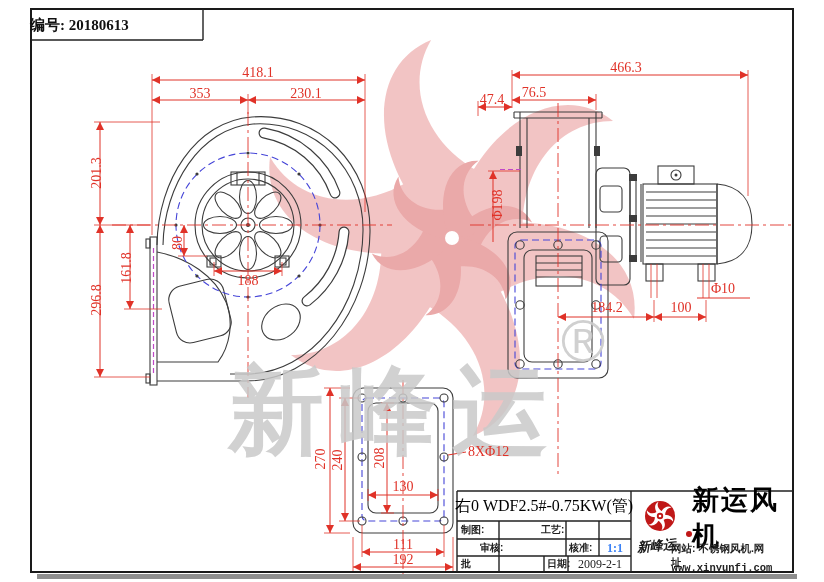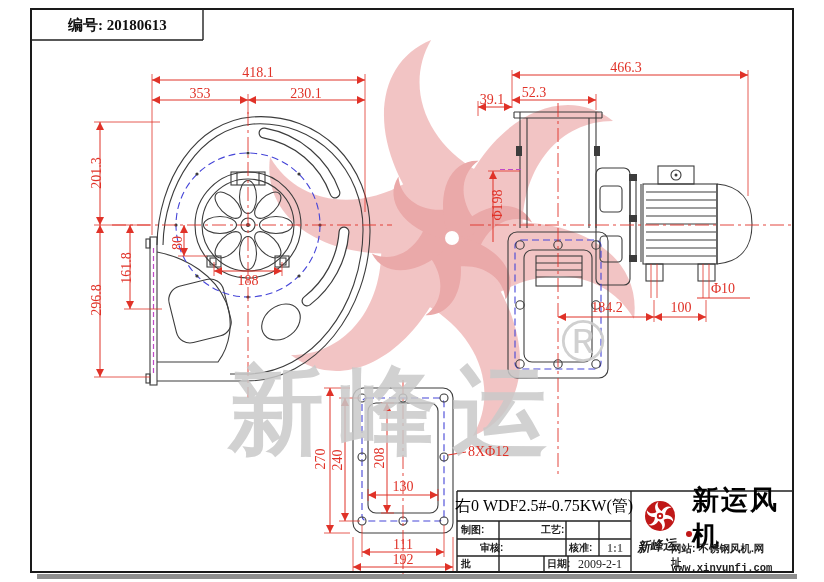--- a/index.html
+++ b/index.html
@@ -15,31 +15,31 @@
   .ext{stroke:#e03228;fill:none;stroke-width:.8;}
   .cl{stroke:#e03228;fill:none;stroke-width:.9;stroke-dasharray:14 4 3 4;}
   .bl{stroke:#4646d8;fill:none;stroke-width:1.1;stroke-dasharray:7 4;}
   .mg{stroke:#c048c8;fill:none;stroke-width:1.2;stroke-dasharray:5 3;}
   .slot{stroke:#3c3c3c;stroke-width:11;stroke-linecap:round;fill:none;}
   .slotw{stroke:#fff;stroke-width:8.6;stroke-linecap:round;fill:none;}
   .dim{position:absolute;z-index:5;white-space:nowrap;color:#e03228;
        font:14px "Liberation Serif",serif;transform:translate(-50%,-50%);}
   .dim.rot{transform:translate(-50%,-50%) rotate(-90deg);}
   .dim.la{transform:translate(0,-50%);}
-  .serial{position:absolute;left:44px;top:16px;z-index:5;font:bold 15px "Liberation Serif",serif;color:#111;padding-left:24px;}
+  .serial{position:absolute;left:30px;top:16px;z-index:5;font:bold 15px "Liberation Serif",serif;color:#111;}
   .wm-text{position:absolute;left:228px;top:348px;z-index:1;
      font:bold 96px "Liberation Serif",serif;letter-spacing:16px;color:#c9c9c9;opacity:.85;}
   .wm-reg{position:absolute;left:583px;top:341px;z-index:1;font:60px "Liberation Sans",sans-serif;
      color:#cbcbcb;opacity:.9;transform:translate(-50%,-50%);}
   
   .tb-title{position:absolute;left:544px;top:506px;z-index:5;transform:translate(-50%,-50%);
      font:16px "Liberation Serif",serif;color:#000;}
   .tb-lab{position:absolute;z-index:5;font:bold 10px "Liberation Sans",sans-serif;color:#222;transform:translate(0,-50%);}
   .tb-val{position:absolute;z-index:5;font:12px "Liberation Serif",serif;color:#222;transform:translate(-50%,-50%);}
-  .tb-scale{color:#737373;font-weight:bold;}
+  .tb-scale{color:#3b82f6;font-weight:bold;}
   .co-name{position:absolute;left:736px;top:518px;z-index:5;transform:translate(-50%,-50%);
      font:bold 27px "Liberation Serif",serif;letter-spacing:2px;color:#000;}
   .co-script{position:absolute;left:637px;top:537px;z-index:5;
      font:bold italic 13px "Liberation Serif",serif;color:#1a1a1a;transform:rotate(-5deg);}
   .co-reg{position:absolute;left:686px;top:531px;width:6px;height:6px;border-radius:50%;
      background:#c01818;z-index:5;}
   .co-web{position:absolute;left:722px;top:556px;z-index:5;transform:translate(-50%,-50%);
      font:bold 10.5px "Liberation Sans",sans-serif;color:#222;}
   .co-url{position:absolute;left:722px;top:568px;z-index:5;transform:translate(-50%,-50%);
      font:bold 10.5px "Liberation Mono",monospace;color:#222;}
@@ -271,22 +271,22 @@
 <span class="dim" style="left:258px;top:73px">418.1</span>
 <span class="dim" style="left:200px;top:94px">353</span>
 <span class="dim" style="left:306px;top:94px">230.1</span>
 <span class="dim rot" style="left:97px;top:173px">201.3</span>
 <span class="dim rot" style="left:97px;top:300px">296.8</span>
 <span class="dim rot" style="left:127px;top:268px">161.8</span>
 <span class="dim rot" style="left:178px;top:243px">80</span>
 <span class="dim" style="left:248px;top:281px">188</span>
 
 <span class="dim" style="left:626px;top:68px">466.3</span>
-<span class="dim" style="left:534px;top:93px">52.3</span>
-<span class="dim" style="left:492px;top:100px">39.1</span>
+<span class="dim" style="left:534px;top:93px">76.5</span>
+<span class="dim" style="left:492px;top:100px">47.4</span>
 <span class="dim rot" style="left:498px;top:205px">Φ198</span>
 <span class="dim" style="left:607px;top:308px">184.2</span>
 <span class="dim" style="left:681px;top:308px">100</span>
 <span class="dim" style="left:723px;top:289px">Φ10</span>
 
 <span class="dim rot" style="left:321px;top:459px">270</span>
 <span class="dim rot" style="left:338px;top:460px">240</span>
 <span class="dim rot" style="left:380px;top:458px">208</span>
 <span class="dim" style="left:403px;top:487px">130</span>
 <span class="dim" style="left:403px;top:545px">111</span>

